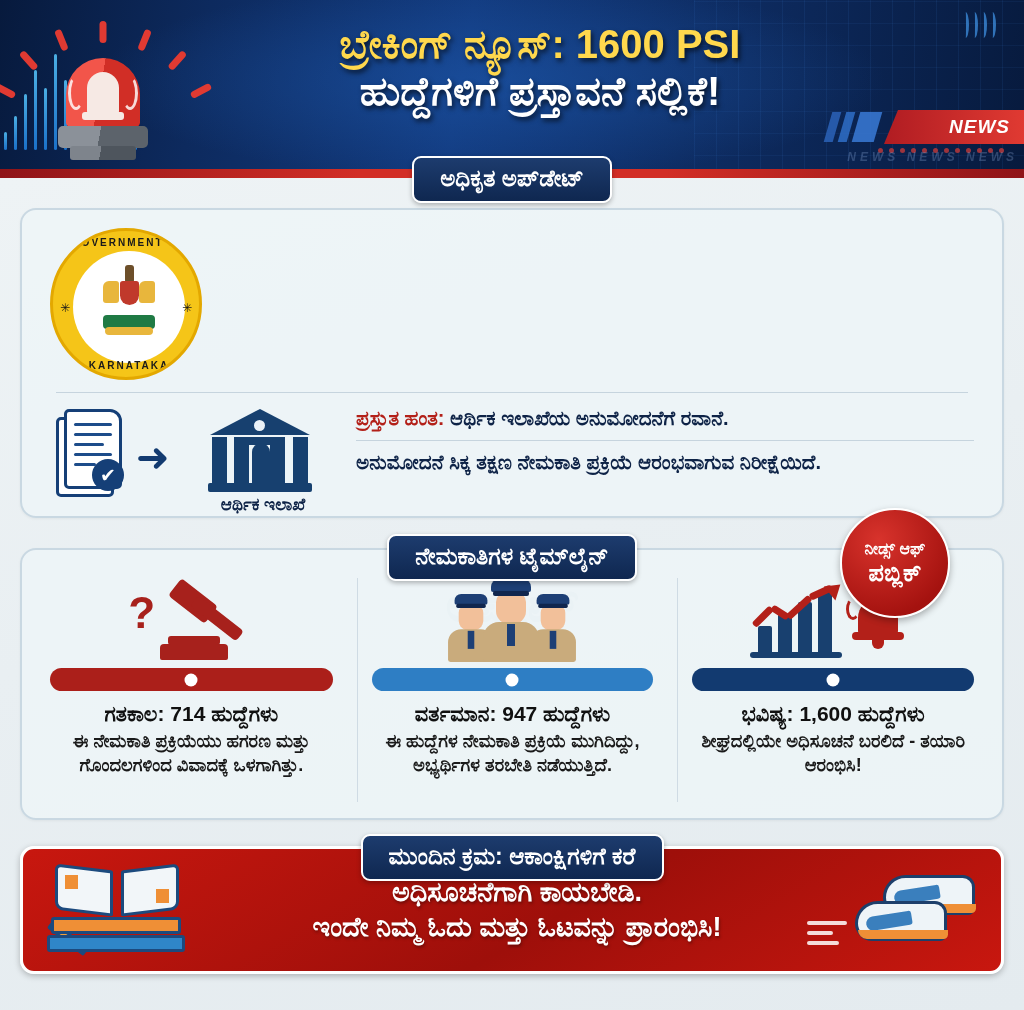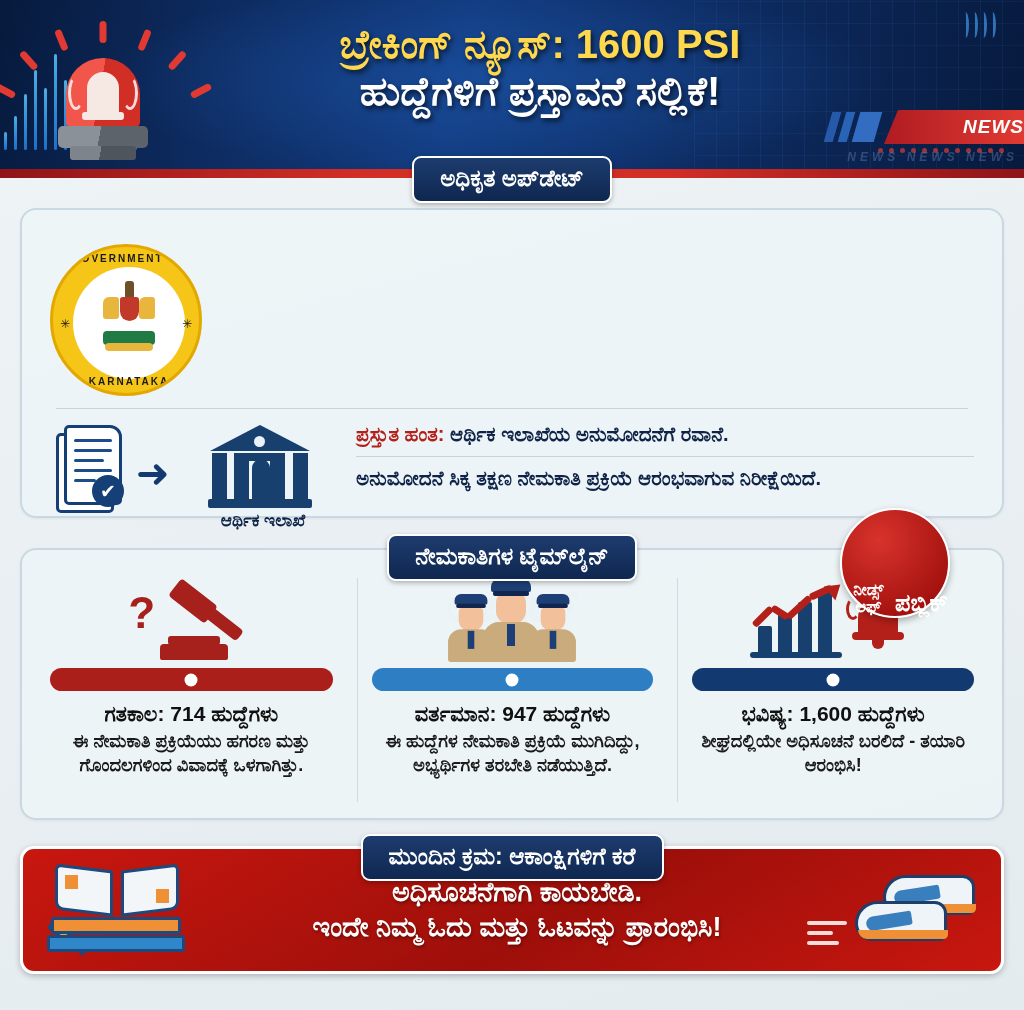--- a/index.html
+++ b/index.html
@@ -44,20 +44,21 @@
     display: inline-block; width: 7px; height: 26px; margin-left: 2px;
     border-right: 3px solid #3e8fe0; border-radius: 50%/50%;
     opacity: .75;
   }
   .hdr-dots { position: absolute; right: 20px; top: 148px; display: flex; gap: 6px; }
   .hdr-dots i { width: 5px; height: 5px; border-radius: 50%; background: #c23a3a; opacity:.8; }
   .news-tag {
     position: absolute; right: 0; top: 110px; width: 140px; height: 34px;
     background: linear-gradient(90deg,#b01c22,#e03a32);
     display: flex; align-items: center; justify-content: flex-end;
+    padding-right: 14px;
     clip-path: polygon(14px 0, 100% 0, 100% 100%, 0 100%);
   }
   .news-tag span {
     color: #fff; font-weight: bold; font-style: italic;
     font-size: 19px; letter-spacing: 1px;
   }
   .news-bars { position: absolute; right: 146px; top: 112px; display: flex; gap: 5px; transform: skewX(-16deg); }
   .news-bars i { display: block; width: 9px; height: 30px; background: #2b63b8; opacity: .85; }
   .news-bars i:nth-child(2){ height: 30px; background:#2f6fc8; }
   .news-bars i:nth-child(3){ width: 22px; background:#3a7ad6; }
@@ -159,21 +160,21 @@
   
   .card {
     position: relative;
     background: rgba(237,245,248,.80);
     border: 2px solid #c9d8e2;
     border-radius: 16px;
     box-shadow: 0 1px 3px rgba(0,0,0,.05);
   }
 
   
-  .card1 { margin-top: 30px; height: 310px; padding: 38px 28px 10px; }
+  .card1 { margin-top: 30px; height: 310px; padding: 22px 28px 10px; }
   .c1-top { display: flex; align-items: flex-start; gap: 18px; height: 150px; }
   .emblem {
     flex: 0 0 auto; width: 152px; height: 152px; border-radius: 50%;
     background: #f5c518;
     border: 3px solid #e3a800;
     position: relative; overflow: hidden;
     margin-top: -4px;
   }
   .emblem-inner {
     position: absolute; left: 20px; top: 20px; width: 112px; height: 112px;
@@ -257,21 +258,21 @@
   .stage-note { font-size: 20px; line-height: 1.38; color:#0e2347; font-weight: 600; }
 
   
   .card2 { margin-top: 38px; height: 272px; padding: 28px 14px 16px; }
   .badge-public {
     position: absolute; right: 52px; top: -42px; z-index: 8;
     width: 110px; height: 110px; border-radius: 50%;
     background: radial-gradient(circle at 35% 28%, #d8332c, #a4120f 75%);
     border: 2px solid #fff;
     box-shadow: 0 3px 7px rgba(0,0,0,.3);
-    display: flex; flex-direction: row; align-items:flex-end; justify-content:center;
+    display: flex; flex-direction: column; align-items:center; justify-content:center;
     color: #fff; text-align: center; line-height: 1.1;
   }
   .badge-l1 { font-size: 16px; font-weight: bold; }
   .badge-l2 { font-size: 24px; font-weight: bold; margin-top: 2px; }
 
   .tl-row { display: flex; gap: 10px; height: 100%; }
   .tl-col { flex: 1 1 33.33%; position: relative; padding: 0 6px; text-align: center; }
   .tl-col + .tl-col { border-left: 1px solid #cfdbe4; }
   .tl-icon { height: 84px; display:flex; align-items:flex-end; justify-content:center; }
   .tl-bar {

